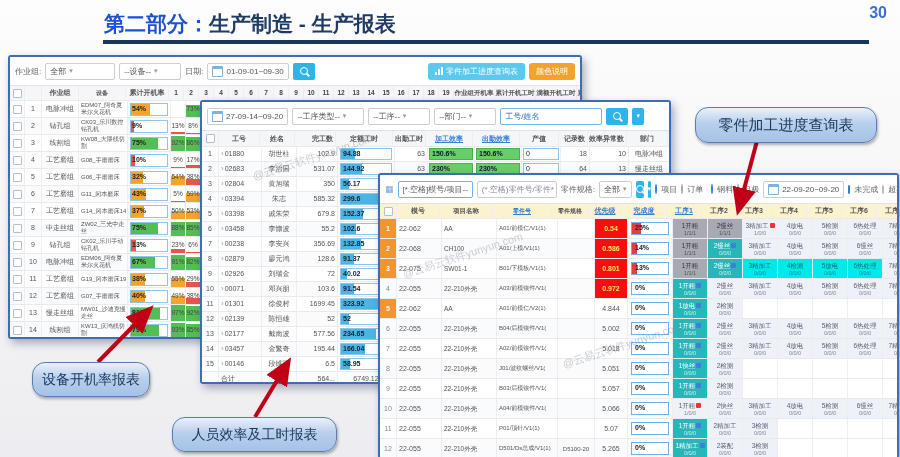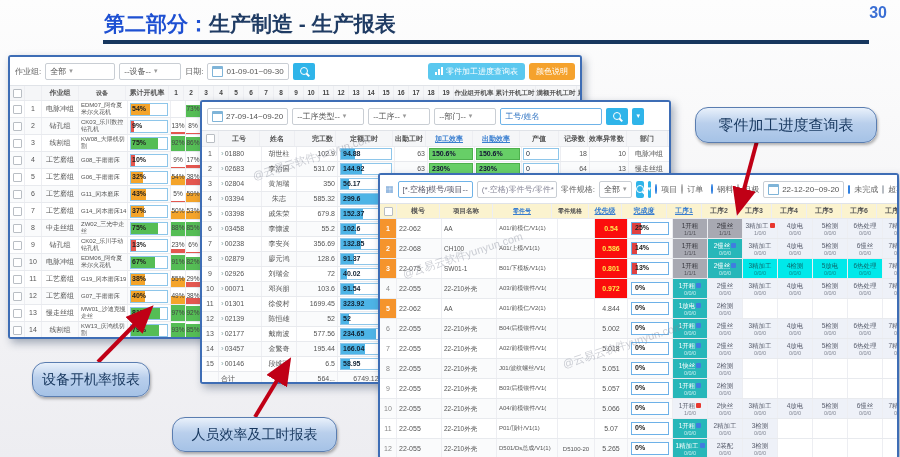--- a/index.html
+++ b/index.html
@@ -1088,21 +1088,21 @@
         <span class="tb-lbl">项目</span>
       <span class="radio"></span>
         <span class="tb-lbl">订单</span>
       <span class="vsep"></span>
       <span class="radio on"></span>
         <span class="tb-lbl">钢料</span>
       <span class="radio"></span>
         <span class="tb-lbl">电极</span>
       <span class="datebox">
           <span class="cal"></span>
-          <span>22-12-20~09-20</span>
+          <span>22-09-20~09-20</span>
         </span>
       <span class="cb on"></span>
         <span class="tb-lbl">未完成</span>
       <span class="cb"></span>
         <span class="tb-lbl">超期</span>
 
     </div>
     <div class="trow thead w3row hd" id="w3-head">
       <span class="c w3-no">
           <span class="cb"></span>

